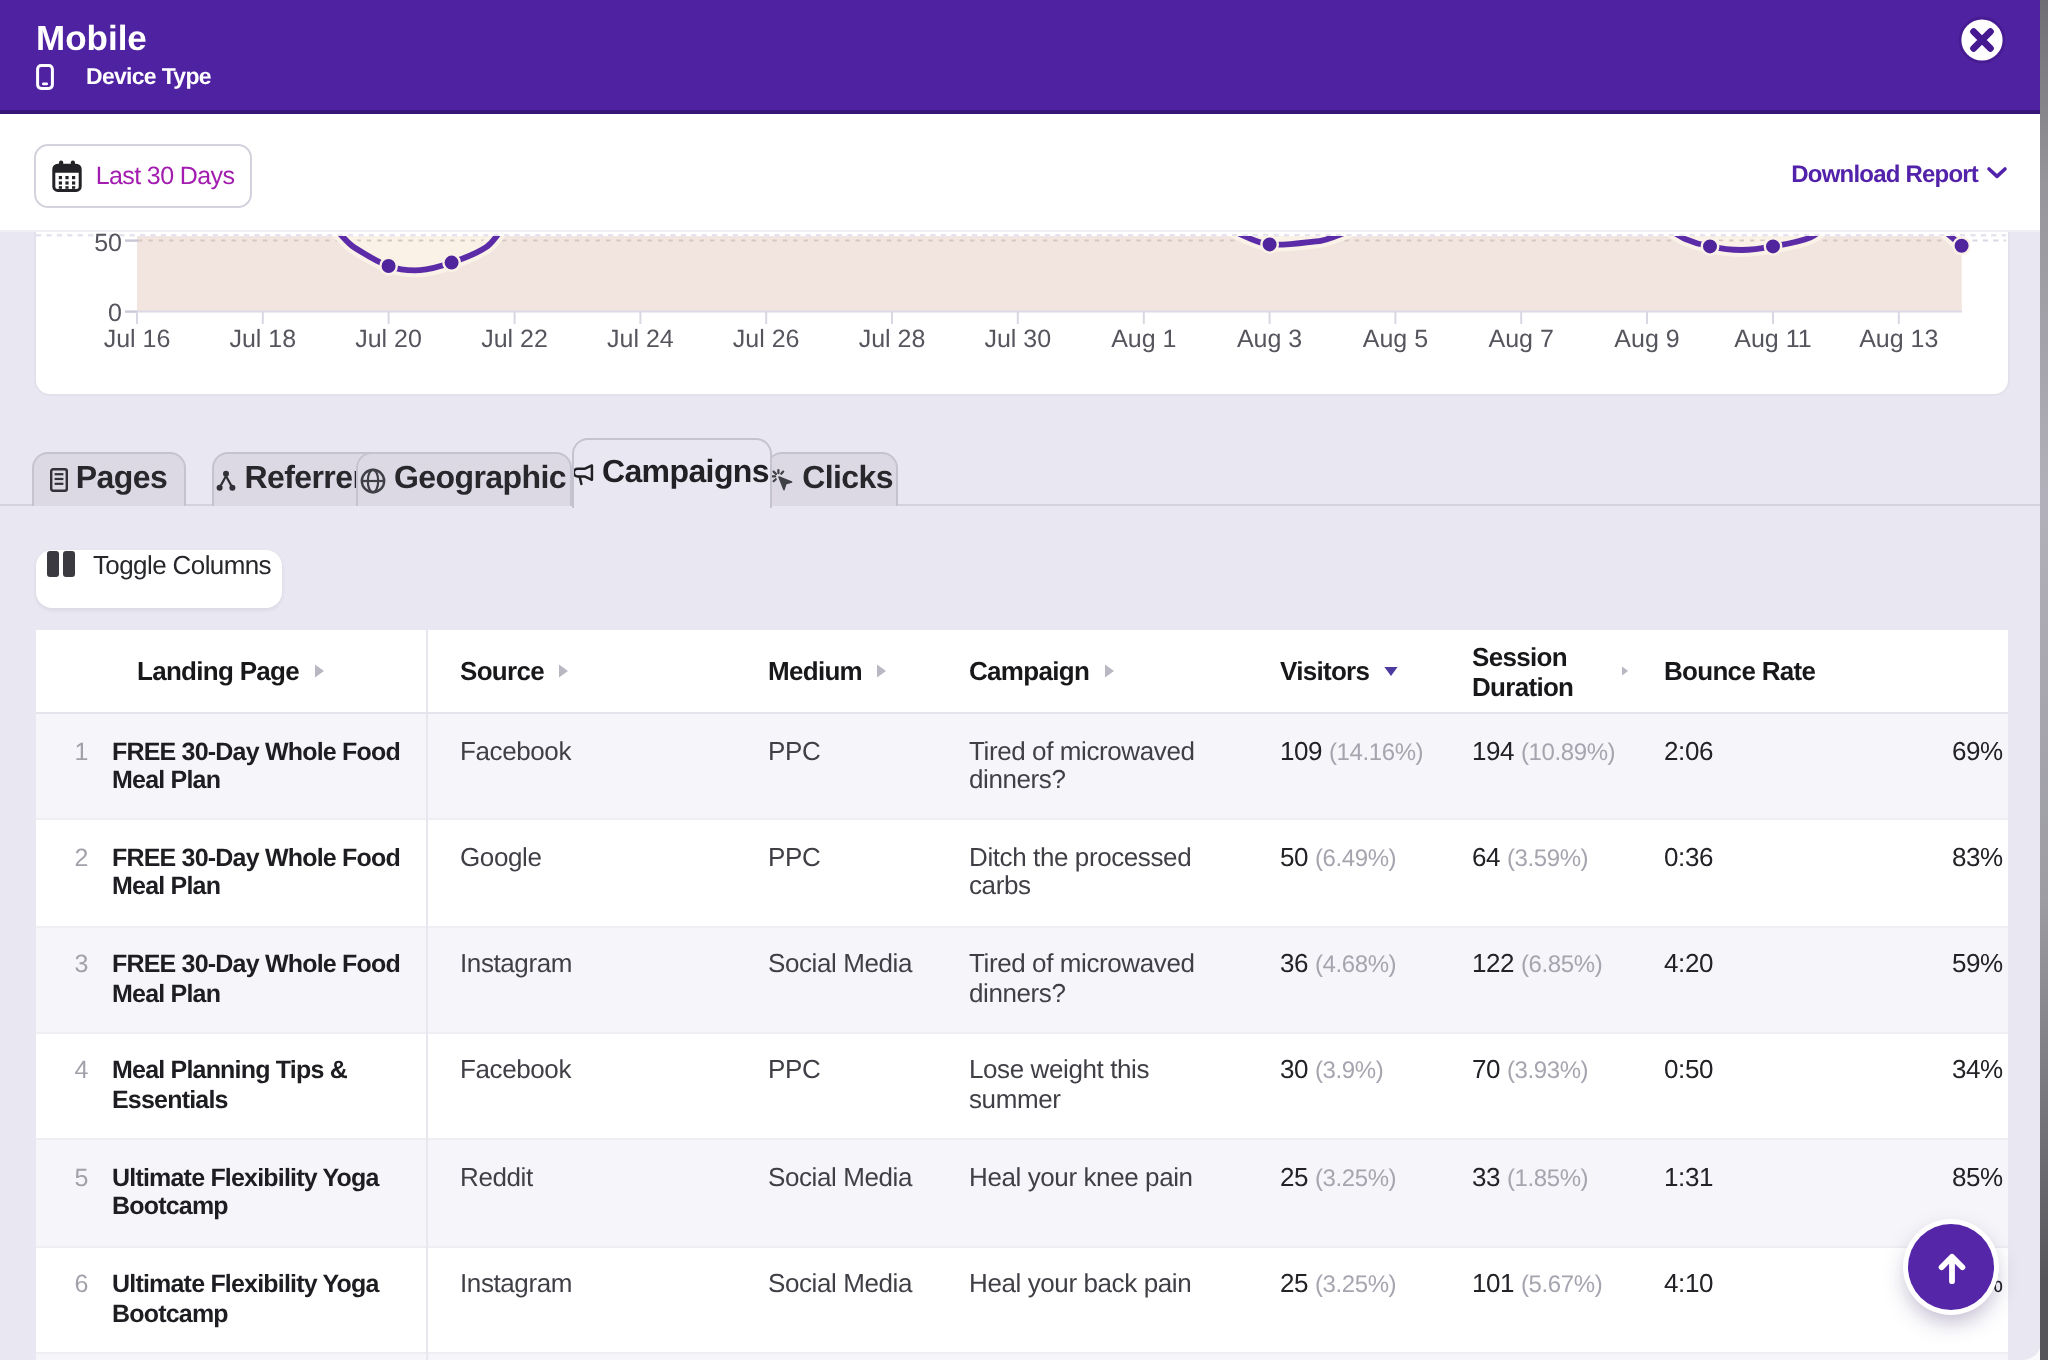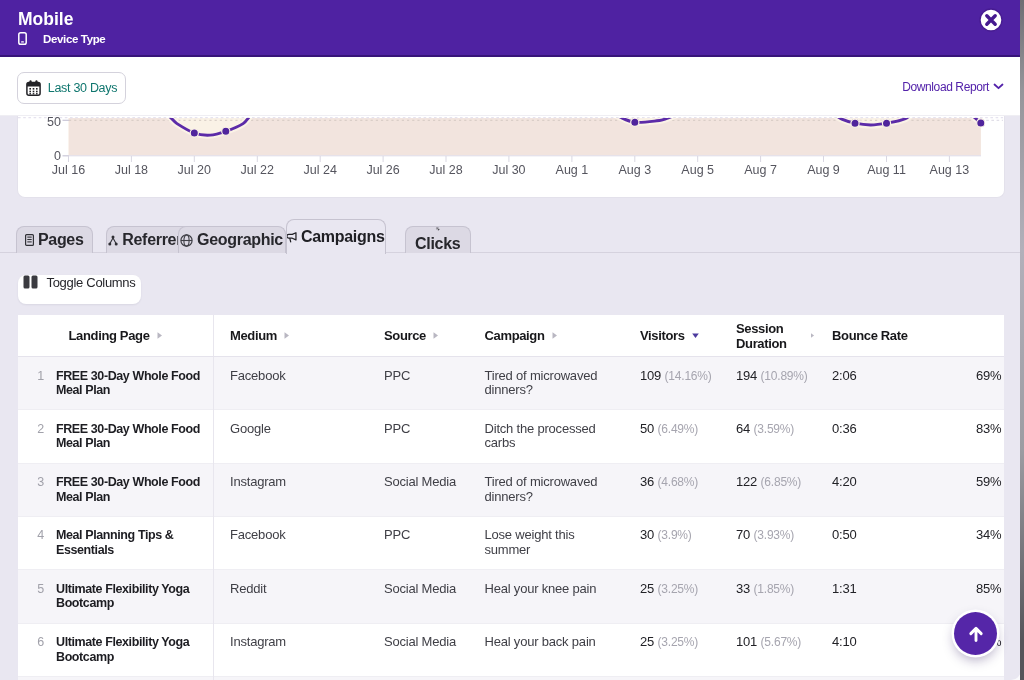--- a/index.html
+++ b/index.html
@@ -9,22 +9,22 @@
   
   #backdrop { position:absolute; right:0; top:0; width:4px; height:680px;
     background:linear-gradient(to bottom,#6e6e73 0,#95959a 90px,#b2b0ba 250px,#9c9ca2 450px,#55555a 640px,#55555a 680px); }
   
   #hdr { position:absolute; left:0; top:0; width:1021px; height:57px; background:#4f22a2; border-bottom:2px solid #371479; box-sizing:border-box; }
   #hdr .title { position:absolute; left:18px; top:9px; font-size:17.5px; font-weight:700; color:#fff; letter-spacing:0; }
   #hdr .sub { position:absolute; left:18px; top:32px; color:#fff; font-size:11.5px; letter-spacing:-0.35px; font-weight:700; display:flex; align-items:center; gap:16px; }
   #closebtn { position:absolute; left:979px; top:8px; width:24px; height:24px; }
   
   #toolbar { position:absolute; left:0; top:57px; width:1021px; height:59px; background:#fff; border-bottom:1px solid #efeef3; }
-  #last30 { position:absolute; left:17px; top:15px; width:109px; height:32px; background:#fff; border:1px solid #d4d2dc; border-radius:7px; display:flex; align-items:center; justify-content:center; gap:7px; font-size:12.5px; letter-spacing:-0.3px; color:#0f766e; }
-  #dlreport { position:absolute; right:17px; top:0; height:59px; display:flex; align-items:center; gap:4px; color:#5322aa; font-size:12px; letter-spacing:-0.4px; font-weight:400; }
+  #last30 { position:absolute; left:17px; top:15px; width:109px; height:32px; background:#fff; border:1px solid #d4d2dc; border-radius:7px; display:flex; align-items:center; justify-content:center; gap:7px; font-size:12.5px; letter-spacing:-0.3px; color:#a21caf; }
+  #dlreport { position:absolute; right:17px; top:0; height:59px; display:flex; align-items:center; gap:4px; color:#5322aa; font-size:12px; letter-spacing:-0.4px; font-weight:700; }
   
   #card { position:absolute; left:17px; top:116px; width:988px; height:82px; background:#fff; border:1px solid #e3e1eb; border-top:none; border-radius:0 0 8px 8px; }
   
   #tabline { position:absolute; left:0; top:252px; width:1021px; height:1px; background:#d5d2de; }
   .tab { position:absolute; border:1px solid #c6c3d0; border-bottom:none; border-radius:8px 8px 0 0; background:#dcd9e4; display:flex; align-items:center; justify-content:center; gap:4px; font-size:16px; font-weight:700; letter-spacing:-0.3px; color:#27272c; top:226px; height:27px; }
   .tab.active { background:#e9e7f1; top:219px; height:35px; z-index:5; color:#202025; }
   
   #togglecols { position:absolute; left:18px; top:275px; width:123px; height:29px; background:#fff; border-radius:8px; box-shadow:0 1px 2px rgba(30,30,60,.08); display:flex; align-items:flex-start; justify-content:center; gap:8px; font-size:13px; letter-spacing:-0.3px; color:#26262b; }
   
   #tablewrap { position:absolute; left:18px; top:315px; width:986px; height:365px; overflow:hidden; background:#fff; }
@@ -177,45 +177,45 @@
       </svg>
       <span>Geographic</span>
     </div>
     <div class="tab active" style="left:286px;width:99.5px;">
       <svg width="10" height="11" viewBox="0 0 10 11">
         <path d="M9 0.7 L9 7.9 L5.3 6.2 L1.8 6.2 A1.55 1.55 0 0 1 1.8 2.4 L5.3 2.4 Z" fill="none" stroke="#202025" stroke-width="1.25" stroke-linejoin="round"></path>
         <path d="M2.9 6.6 L3.7 10" stroke="#202025" stroke-width="1.25" stroke-linecap="round"></path>
       </svg>
       <span>Campaigns</span>
     </div>
-    <div class="tab" style="left:405px;width:65.5px;flex-direction:column;">
+    <div class="tab" style="left:383px;width:65.5px;">
       <svg width="12" height="12" viewBox="0 0 12 12">
         <path d="M4.5 4.5 L10.8 7 L7.9 7.9 L7 10.8 Z" fill="#3f3f46" stroke="#3f3f46" stroke-width="0.8" stroke-linejoin="round"></path>
         <path d="M4.2 1 L4.2 2.6 M1 4.2 L2.6 4.2 M1.8 1.8 L3 3 M6.6 1.8 L5.6 2.9 M1.8 6.6 L2.9 5.6" stroke="#3f3f46" stroke-width="1.1" stroke-linecap="round"></path>
       </svg>
       <span>Clicks</span>
     </div>
   <div id="togglecols">
     <svg width="15" height="14" viewBox="0 0 15 14">
         <rect x="0.5" y="0.5" width="6" height="13" rx="1.5" fill="#3a3a40"></rect>
         <rect x="8.5" y="0.5" width="6" height="13" rx="1.5" fill="#3a3a40"></rect>
       </svg>
     <span>Toggle Columns</span>
   </div>
   <div id="tablewrap">
     <div id="vsep"></div>
     <div id="hsep"></div>
     <div class="trow thead">
 <div style="grid-column:1/3;justify-content:center;">Landing Page<svg class="arrow" width="7" height="9" viewBox="0 0 7 9">
             <path d="M1.5 1.2 L6 4.5 L1.5 7.8 Z" fill="#b9b7c2"></path>
           </svg></div>
+<div style="padding-left:17px;">Source<svg class="arrow" width="7" height="9" viewBox="0 0 7 9">
+            <path d="M1.5 1.2 L6 4.5 L1.5 7.8 Z" fill="#b9b7c2"></path>
+          </svg></div>
 <div style="padding-left:17px;">Medium<svg class="arrow" width="7" height="9" viewBox="0 0 7 9">
-            <path d="M1.5 1.2 L6 4.5 L1.5 7.8 Z" fill="#b9b7c2"></path>
-          </svg></div>
-<div style="padding-left:17px;">Source<svg class="arrow" width="7" height="9" viewBox="0 0 7 9">
             <path d="M1.5 1.2 L6 4.5 L1.5 7.8 Z" fill="#b9b7c2"></path>
           </svg></div>
 <div style="padding-left:17px;">Campaign<svg class="arrow" width="7" height="9" viewBox="0 0 7 9">
             <path d="M1.5 1.2 L6 4.5 L1.5 7.8 Z" fill="#b9b7c2"></path>
           </svg></div>
 <div style="padding-left:17px;">Visitors<svg class="arrow" width="9" height="7" viewBox="0 0 9 7">
             <path d="M1.2 1.5 L4.5 6 L7.8 1.5 Z" fill="#4c3a9e"></path>
           </svg></div>
 <div style="padding-left:17px;">Session Duration<svg class="arrow" width="7" height="9" viewBox="0 0 7 9">
             <path d="M1.5 1.2 L6 4.5 L1.5 7.8 Z" fill="#b9b7c2"></path>

